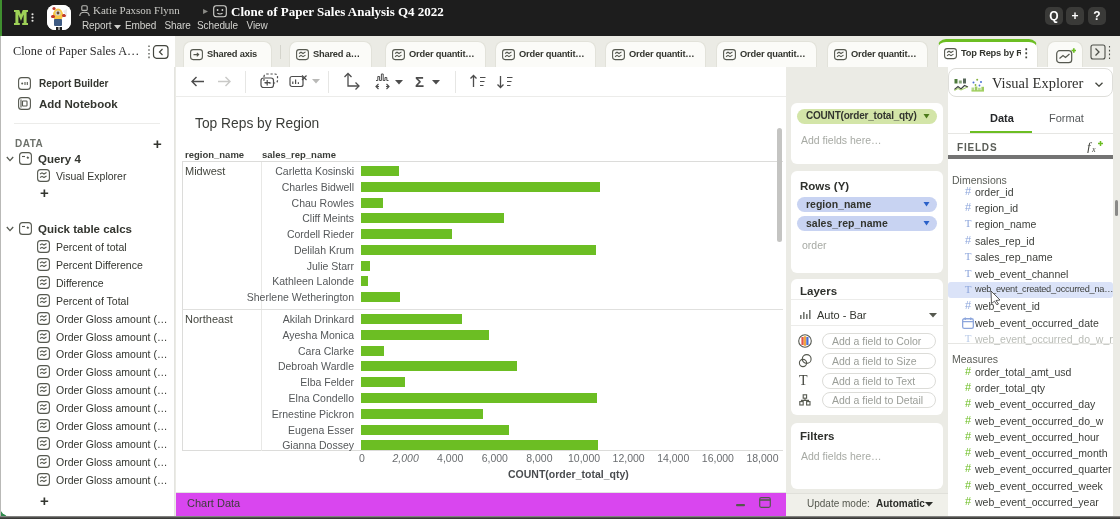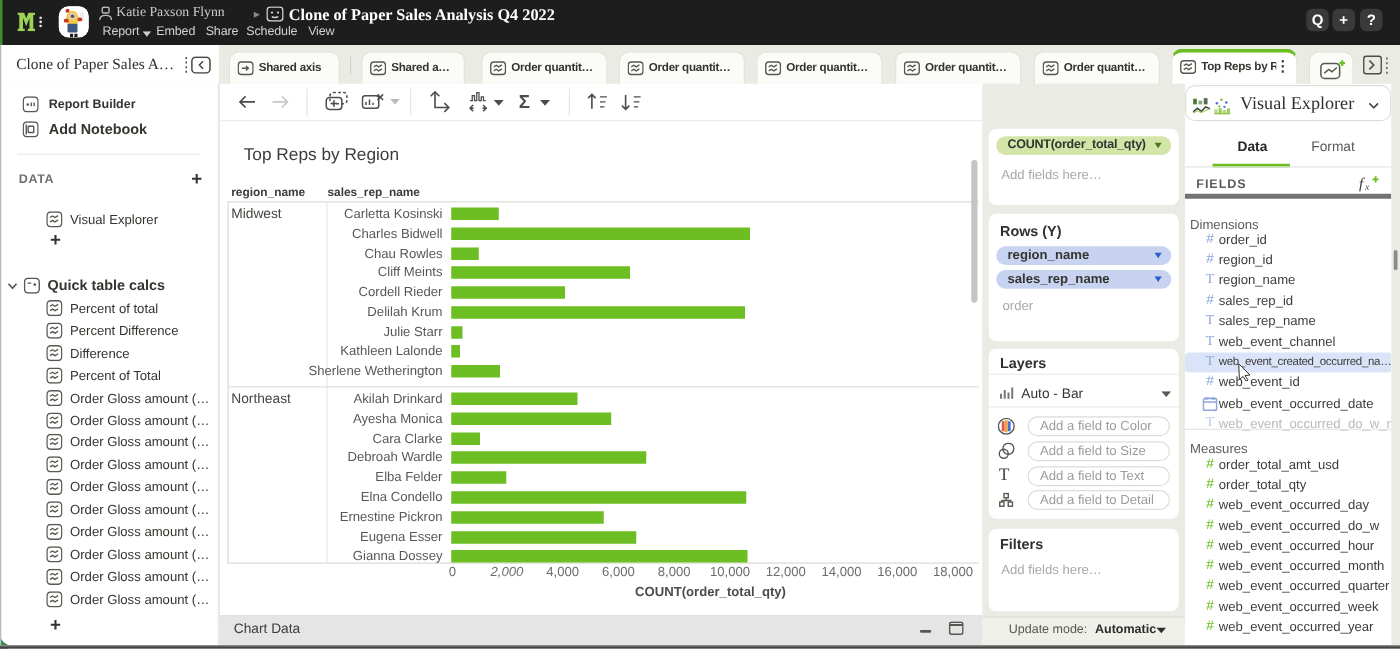--- a/index.html
+++ b/index.html
@@ -40,21 +40,21 @@
 #toolbar { left:0; top:0; width:610px; height:30px; border-bottom:1px solid #ececea; }
 .tbi { position:absolute; top:5px; color:#4c4c4c; }
 .tdiv { position:absolute; top:4px; width:1px; height:22px; background:#e6e6e4; }
 #charttitle { left:19px; top:49px; font-size:13.8px; color:#3b3d39; }
 .colhead { position:absolute; top:82px; font-size:9.5px; font-weight:bold; color:#3a3c38; }
 #tablebox { left:6px; top:94px; width:601px; height:290px; border-top:1px solid #dcdcda; border-left:1px solid #dcdcda; border-bottom:1px solid #dcdcda; }
 .rowlbl { position:absolute; font-size:10.5px; color:#55585a; white-space:nowrap; }
 .bar { position:absolute; background:#6cbe23; height:10px; }
 .xlab { position:absolute; font-size:10.5px; color:#6a6d70; top:385px; }
 #xtitle { top:401px; font-size:10.5px; font-weight:bold; color:#4a4d50; }
-#chartdata { left:0; top:425px; width:610px; height:24px; background:#e5e5e5; border-top:1px solid #e3e3e0; font-size:11px; color:#3c3e3a; }
+#chartdata { left:0; top:425px; width:610px; height:24px; background:#d946ef; border-top:1px solid #e3e3e0; font-size:11px; color:#3c3e3a; }
 
 
 #midpanel { left:786px; top:67px; width:162px; height:449px; background:#ebebe5; }
 .card { position:absolute; left:5px; width:152px; background:#fff; border-radius:6px; }
 .card .title { position:absolute; left:9px; font-size:11.5px; font-weight:bold; color:#2e302c; }
 .pill { position:absolute; left:6px; width:140px; height:15px; border-radius:8px; font-size:10.5px; font-weight:bold; color:#33352f; }
 .pill .pt { position:absolute; left:9px; top:1px; white-space:nowrap; }
 .pill .caret { position:absolute; right:7px; top:5px; width:7px; height:5px; }
 .ghost { position:absolute; font-size:10.5px; color:#a7aaa4; }
 .fieldrow { position:absolute; left:7px; height:16px; }
@@ -225,20 +225,31 @@
         <rect x="0.6" y="0.6" width="11.8" height="11.8" rx="3"></rect>
         <rect x="4.5" y="4" width="4.5" height="5" rx="0.5"></rect>
         <path d="M3 2.5 v8"></path>
       </svg>
       <span class="txt" style="left:39px;top:1px;font-weight:bold;font-size:11.5px;">Add Notebook</span>
     </div>
     <div class="abs" style="left:14px;top:56px;width:146px;height:1px;background:#ececea;"></div>
     <div class="sb-row" style="top:70px;">
       <span class="txt sb-label" style="left:15px;top:1px;">DATA</span>
       <span class="txt" style="left:153px;top:-2px;font-size:15px;font-weight:bold;">+</span>
+    </div>
+    <div class="sb-row" style="top:85px;">
+      <svg class="sb-ico" style="left:6px;top:4px" width="8" height="6" viewBox="0 0 8 6" fill="none" stroke="#55584f" stroke-width="1.3">
+        <path d="M0.8 1 L4 4.6 L7.2 1"></path>
+      </svg>
+      <svg class="sb-ico" style="left:19px;top:0px" width="13" height="13" viewBox="0 0 13 13" fill="none" stroke="#55584f" stroke-width="1.1">
+        <rect x="0.6" y="0.6" width="11.8" height="11.8" rx="3"></rect>
+        <path d="M3 4.5 h3"></path>
+        <path d="M8.8 4 l0.5 1 l1 0.1 l-0.8 0.8 l0.2 1 l-0.9-0.5 l-0.9 0.5 l0.2-1 l-0.8-0.8 l1-0.1 Z" fill="#55584f" stroke="none"></path>
+      </svg>
+      <span class="txt" style="left:38px;top:1px;font-weight:bold;font-size:11.5px;">Query 4</span>
     </div>
     <div class="sb-row" style="top:102px;">
       <svg class="sb-ico" style="left:37px;top:0px" width="13" height="13" viewBox="0 0 13 13" fill="none" stroke="#55584f" stroke-width="1.1">
         <rect x="0.6" y="0.6" width="11.8" height="11.8" rx="3"></rect>
         <path d="M3 5 l2-1.2 l2 1.2 l2.5-1.5 M3 8.5 l2-1.2 l2 1.2 l2.5-1.5"></path>
       </svg>
       <span class="txt" style="left:56px;top:1px;">Visual Explorer</span>
     </div>
     <div class="sb-row" style="top:119px;">
       <span class="txt" style="left:40px;top:-2px;font-size:15px;font-weight:bold;">+</span>

